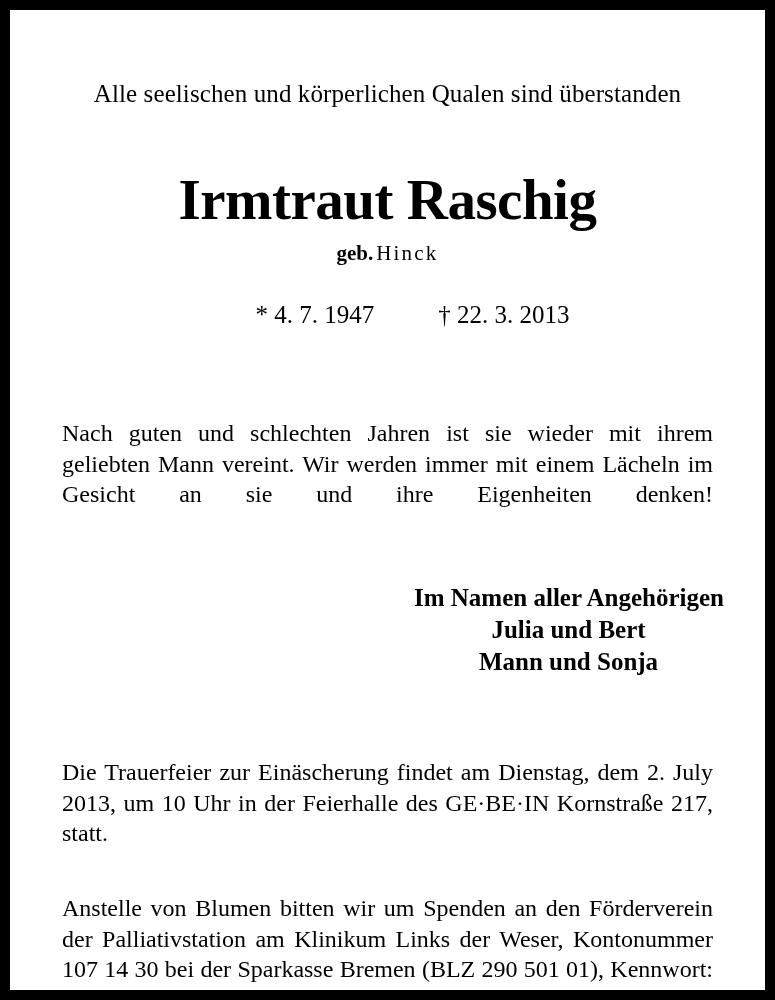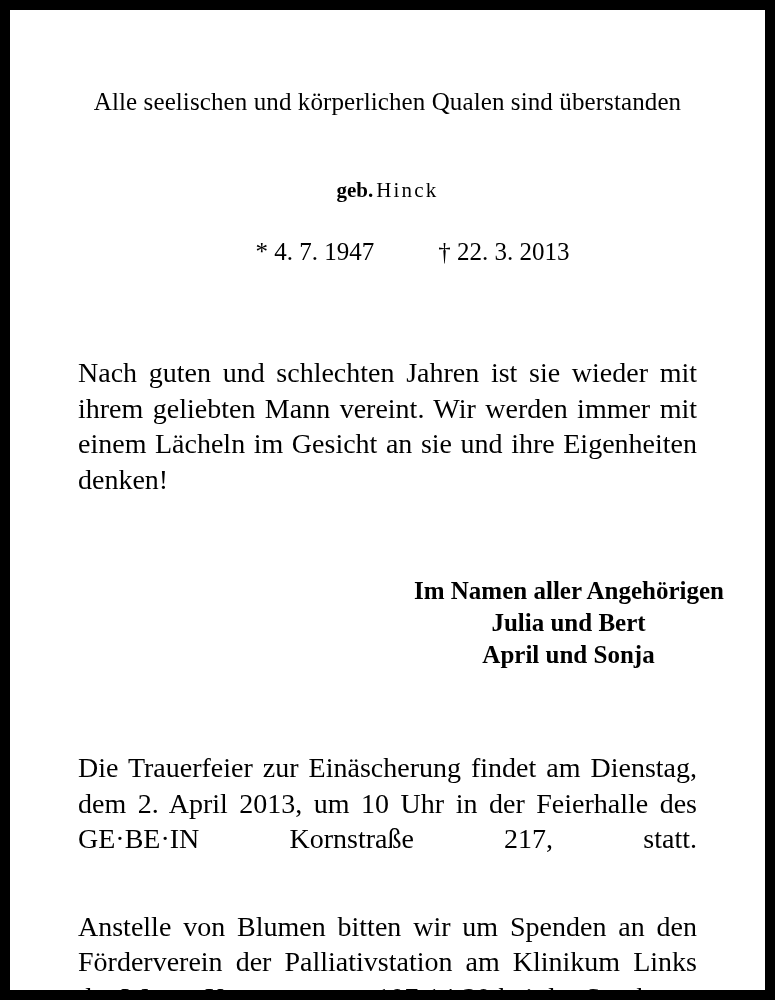--- a/index.html
+++ b/index.html
@@ -21,21 +21,21 @@
     box-sizing: border-box;
     background: #ffffff;
     border: 10px solid #000000;
     overflow: hidden;
   }
 
   #content {
     box-sizing: border-box;
     width: 100%;
     height: 100%;
-    padding: 12px 42px;
+    padding: 4px 42px;
   }
 
   
   .opening-line {
     text-align: center;
     font-size: 25px;
     line-height: 1.15;
     margin: 0;
     padding-top: 66px;
     letter-spacing: 0.1px;
@@ -80,23 +80,23 @@
 
   .date-gap {
     display: inline-block;
     width: 64px;
   }
 
   
   .body-paragraph {
     text-align: justify;
     text-justify: inter-word;
-    font-size: 28px;
+    font-size: 24px;
     line-height: 1.27;
-    margin: 16px;
+    margin: 0;
     padding: 0 10px 0 10px;
     hyphens: none;
   }
 
   .paragraph-memorial {
     margin-top: 62px;
   }
 
   .paragraph-ceremony {
     margin-top: 80px;
@@ -136,36 +136,37 @@
 </style>
 </head>
 <body>
 
 <div id="obituary-card">
   <div id="content">
 
     <p class="opening-line">Alle seelischen und körperlichen Qualen sind überstanden</p>
 
     <div class="name-block">
+      <h1 class="deceased-name">Irmtraut Raschig</h1>
 
       <p class="maiden-line">
         <span class="maiden-label">geb.</span><span class="maiden-name">Hinck</span>
       </p>
 
       <p class="dates-line">
         <span>* 4. 7. 1947</span><span class="date-gap"></span><span>† 22. 3. 2013</span>
       </p>
     </div>
 
     <p class="body-paragraph paragraph-memorial">Nach guten und schlechten Jahren ist sie wieder mit ihrem geliebten Mann vereint. Wir werden immer mit einem Lächeln im Gesicht an sie und ihre Eigenheiten denken!</p>
 
     <div class="family-block">
       <p class="family-intro">Im Namen aller Angehörigen</p>
       <p class="family-name">Julia und Bert</p>
-      <p class="family-name">April und Sonja</p>
+      <p class="family-name">Mann und Sonja</p>
     </div>
 
-    <p class="body-paragraph paragraph-ceremony">Die Trauerfeier zur Einäscherung findet am Dienstag, dem 2. April 2013, um 10 Uhr in der Feierhalle des GE·BE·IN Kornstraße 217, statt.</p>
+    <p class="body-paragraph paragraph-ceremony">Die Trauerfeier zur Einäscherung findet am Dienstag, dem 2. July 2013, um 10 Uhr in der Feierhalle des GE·BE·IN Kornstraße 217, statt.</p>
 
     <p class="body-paragraph paragraph-donation">Anstelle von Blumen bitten wir um Spenden an den Förderverein der Palliativstation am Klinikum Links der Weser, Kontonummer 107 14 30 bei der Sparkasse Bremen (BLZ 290 501 01), Kennwort: I. Raschig.</p>
 
   </div>
 </div>
 
 </body></html>

